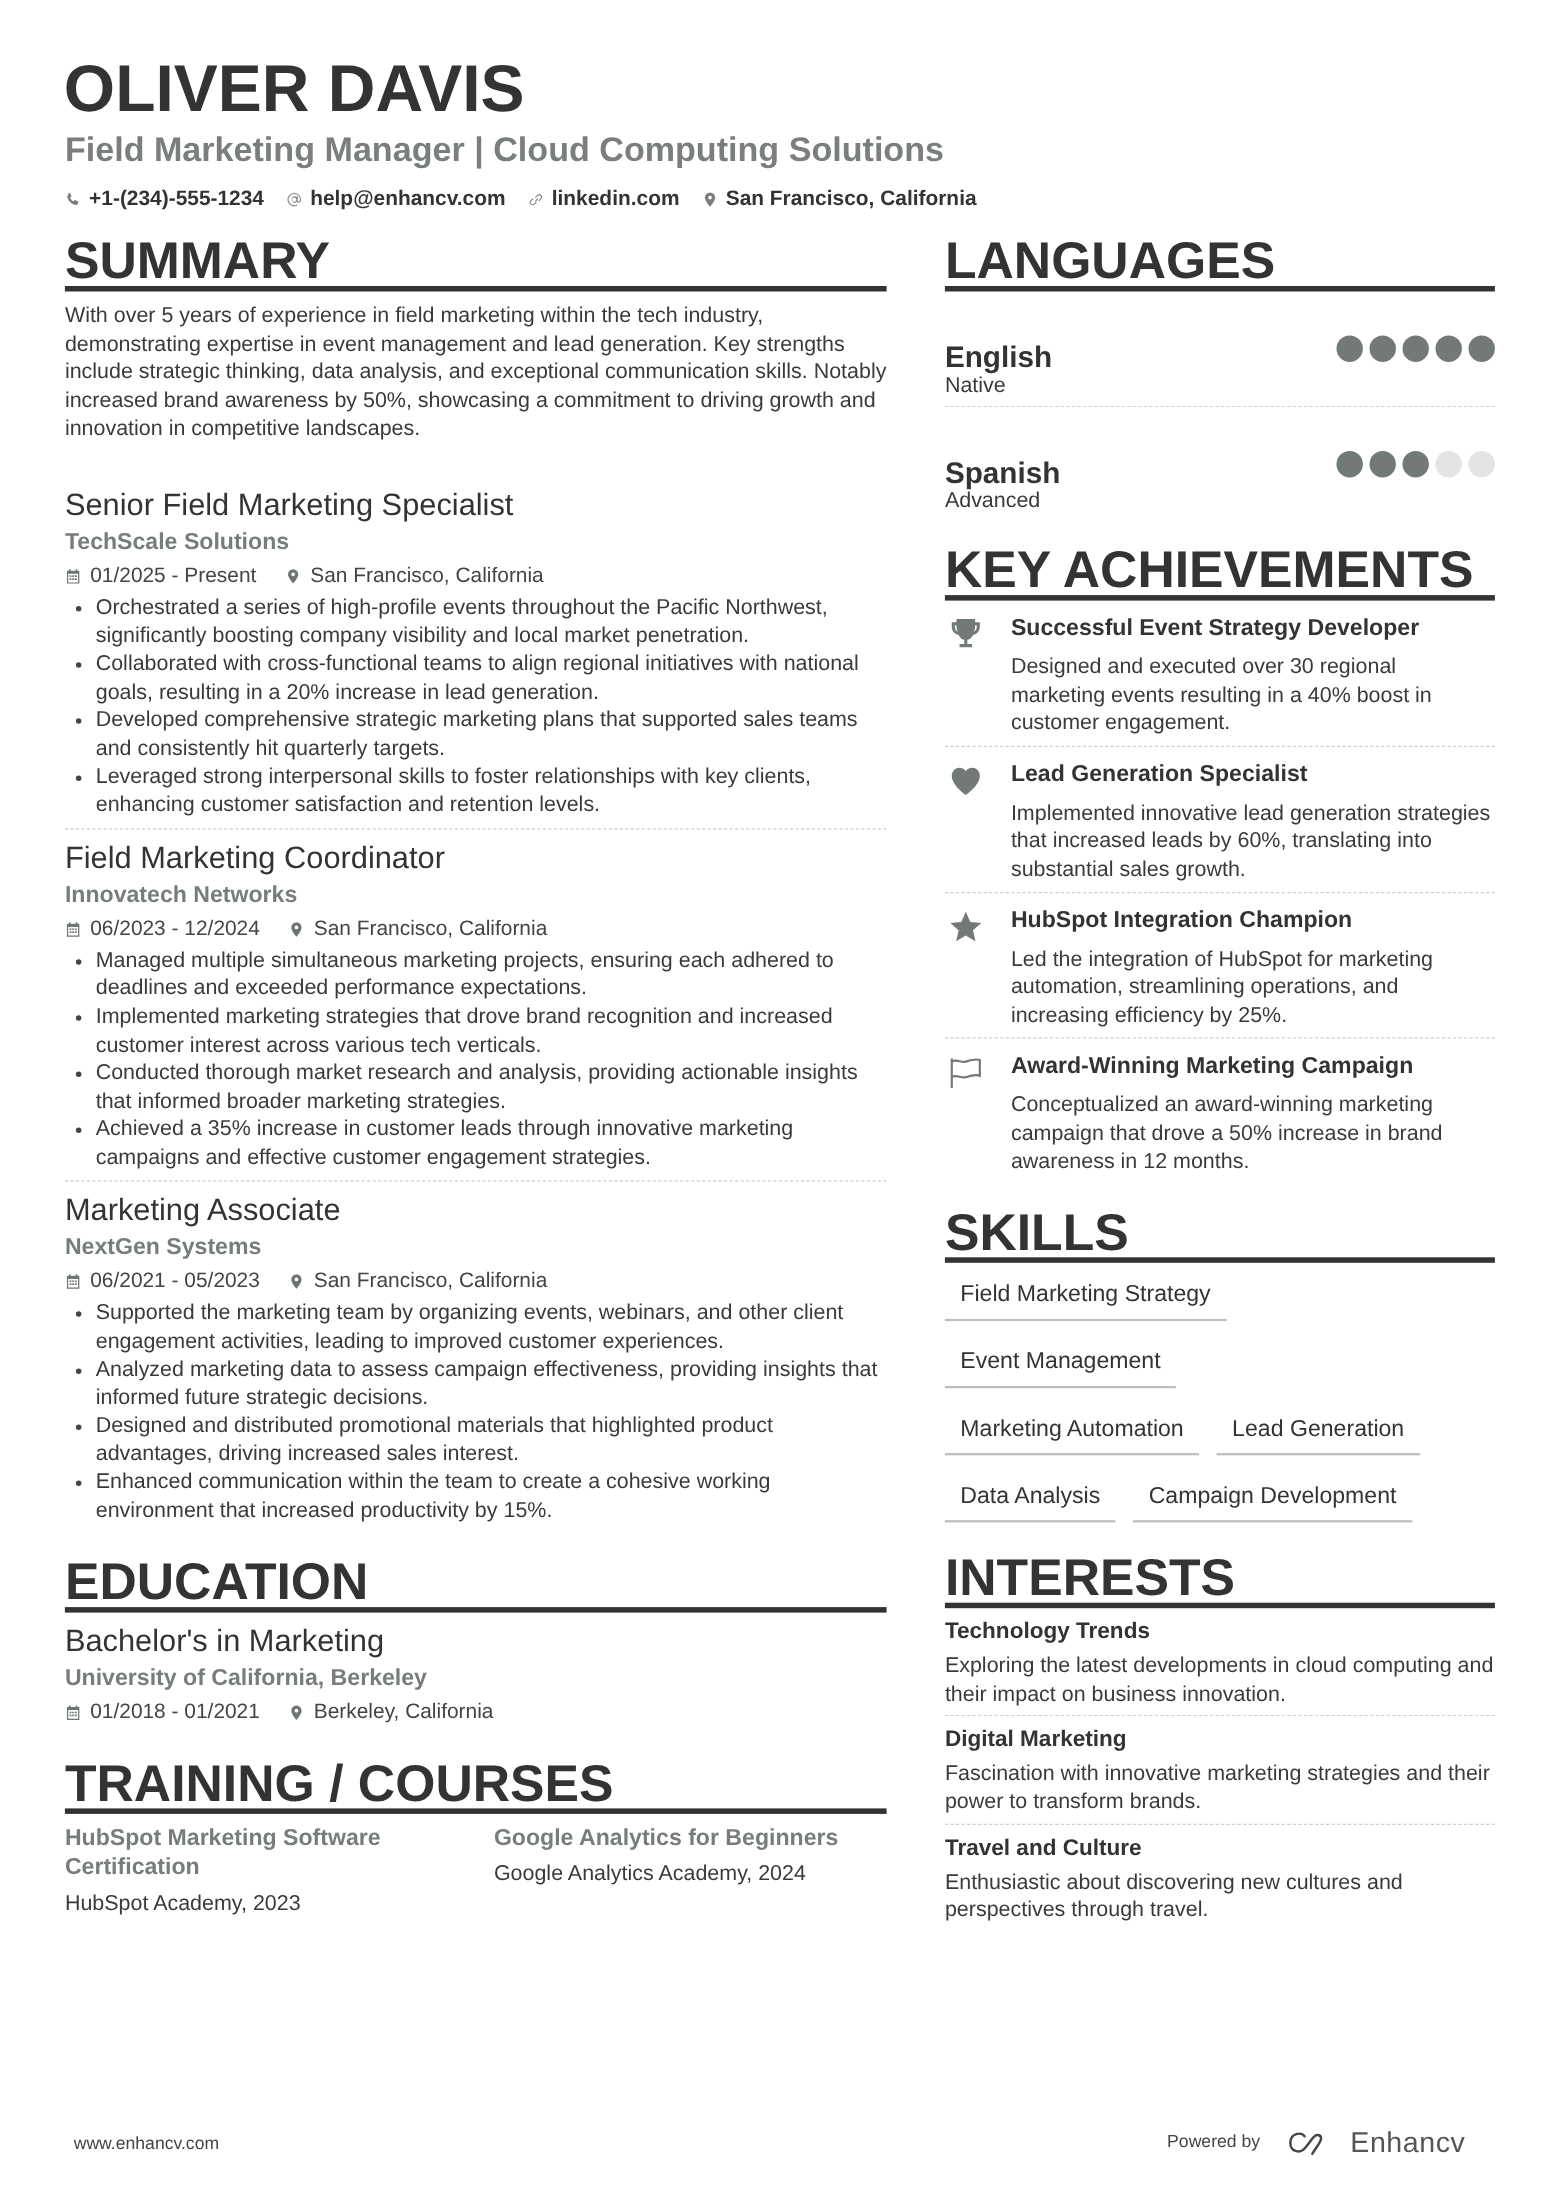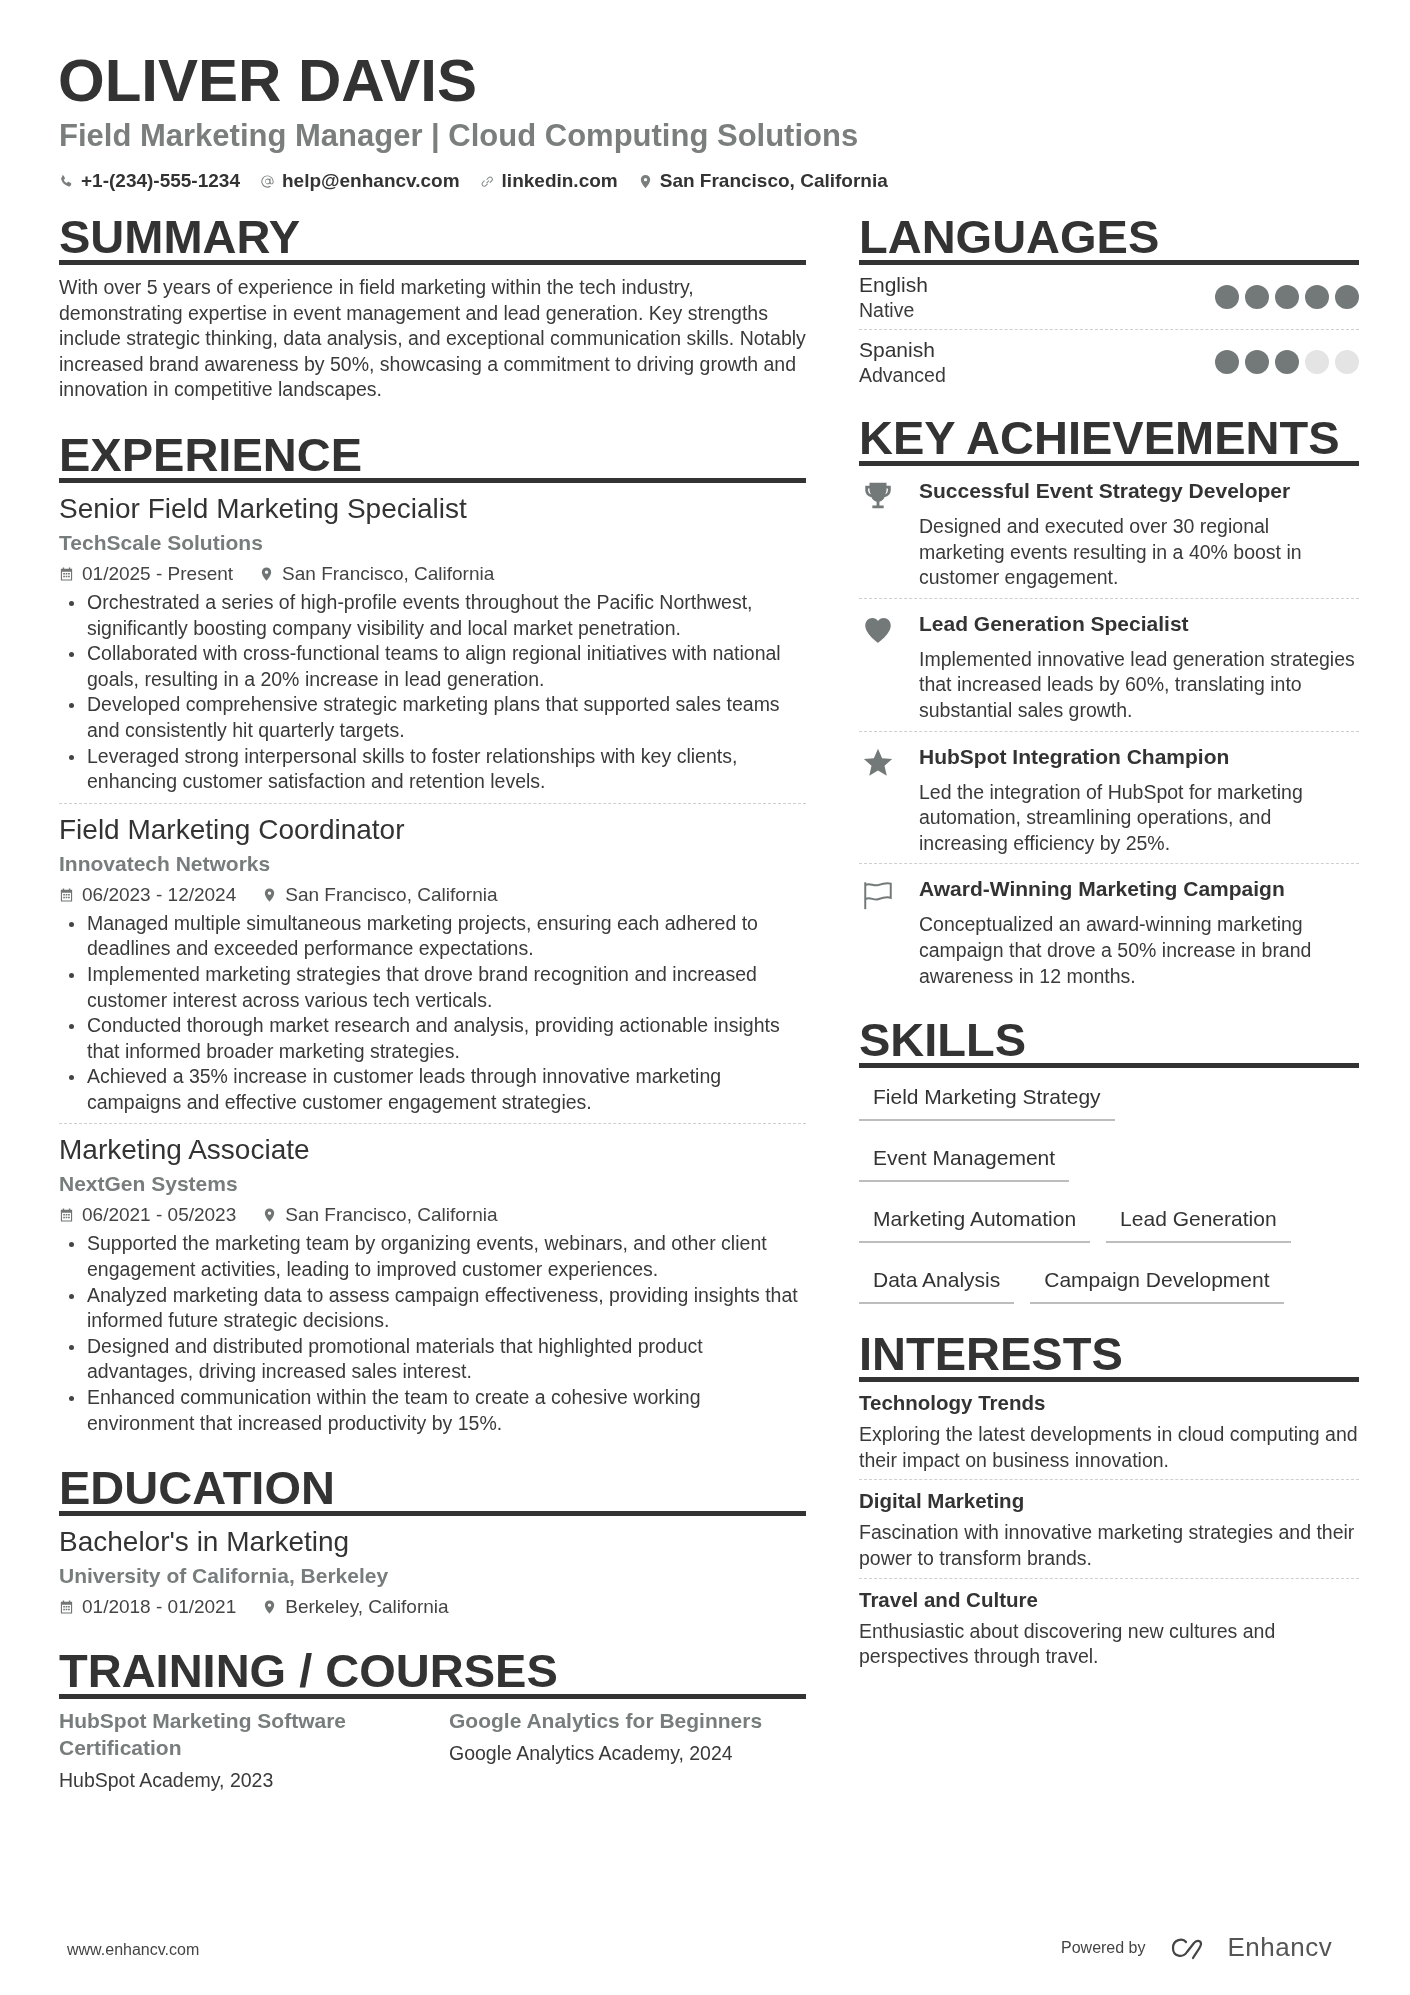--- a/index.html
+++ b/index.html
@@ -44,21 +44,21 @@
   
   .courses { display: flex; gap: 0; padding-top: 8px; }
   .course { width: 390px; }
   .course:nth-child(2) { width: 357px; }
   .course-title { font-size: 21px; font-weight: bold; color: #777d7c; line-height: 27px; padding-right: 20px; }
   .course-org { font-size: 19.5px; color: #3a3a3a; line-height: 26px; margin-top: 6px; }
 
   
   .lang { display: flex; justify-content: space-between; align-items: center; padding: 7px 0 7px 0; border-bottom: 1.5px dashed #cfcfcf; }
   .lang:last-child { border-bottom: none; }
-  .lang-name { font-size: 21px; font-weight: normal; color: #333; line-height: 26px; }
+  .lang-name { font-size: 27px; font-weight: bold; color: #333; line-height: 26px; margin-top: 40px; }
   .lang-level { font-size: 19.5px; color: #3a3a3a; line-height: 24px; }
   .dots { display: flex; gap: 6px; }
   .dot { width: 24px; height: 24px; border-radius: 50%; background: #737978; }
   .dot.off { background: #e4e4e4; }
 
   
   .ach { display: flex; padding: 12px 0 7px 0; border-bottom: 1.5px dashed #cfcfcf; }
   .ach:last-child { border-bottom: none; }
   .ach-icon { width: 60px; flex: none; padding-top: 2px; }
   .ach-icon svg { width: 38px; height: 34px; fill: #737978; }
@@ -117,21 +117,20 @@
   </div>
 
   <div class="col-left">
 
     <div class="section">
       <div class="section-title">SUMMARY</div>
       <p class="body-text summary-text">With over 5 years of experience in field marketing within the tech industry, demonstrating expertise in event management and lead generation. Key strengths include strategic thinking, data analysis, and exceptional communication skills. Notably increased brand awareness by 50%, showcasing a commitment to driving growth and innovation in competitive landscapes.</p>
     </div>
 
     <div class="section" style="margin-top:30px; margin-bottom:22px;">
-      <div class="section-title">EXPERIENCE</div>
 
       <div class="job">
         <div class="job-title">Senior Field Marketing Specialist</div>
         <div class="company">TechScale Solutions</div>
         <div class="meta">
           <span class="meta-item">
             <svg viewBox="0 0 16 16">
                 <path d="M4 1h1.5v1.5h5V1H12v1.5h2v12.5H2V2.5h2zM3.2 5.5v8.3h9.6V5.5zM4.5 7h1.8v1.6H4.5zm2.6 0h1.8v1.6H7.1zm2.6 0h1.8v1.6H9.7zM4.5 9.8h1.8v1.6H4.5zm2.6 0h1.8v1.6H7.1zm2.6 0h1.8v1.6H9.7z"></path>
               </svg>
             <span>01/2025 - Present</span>

